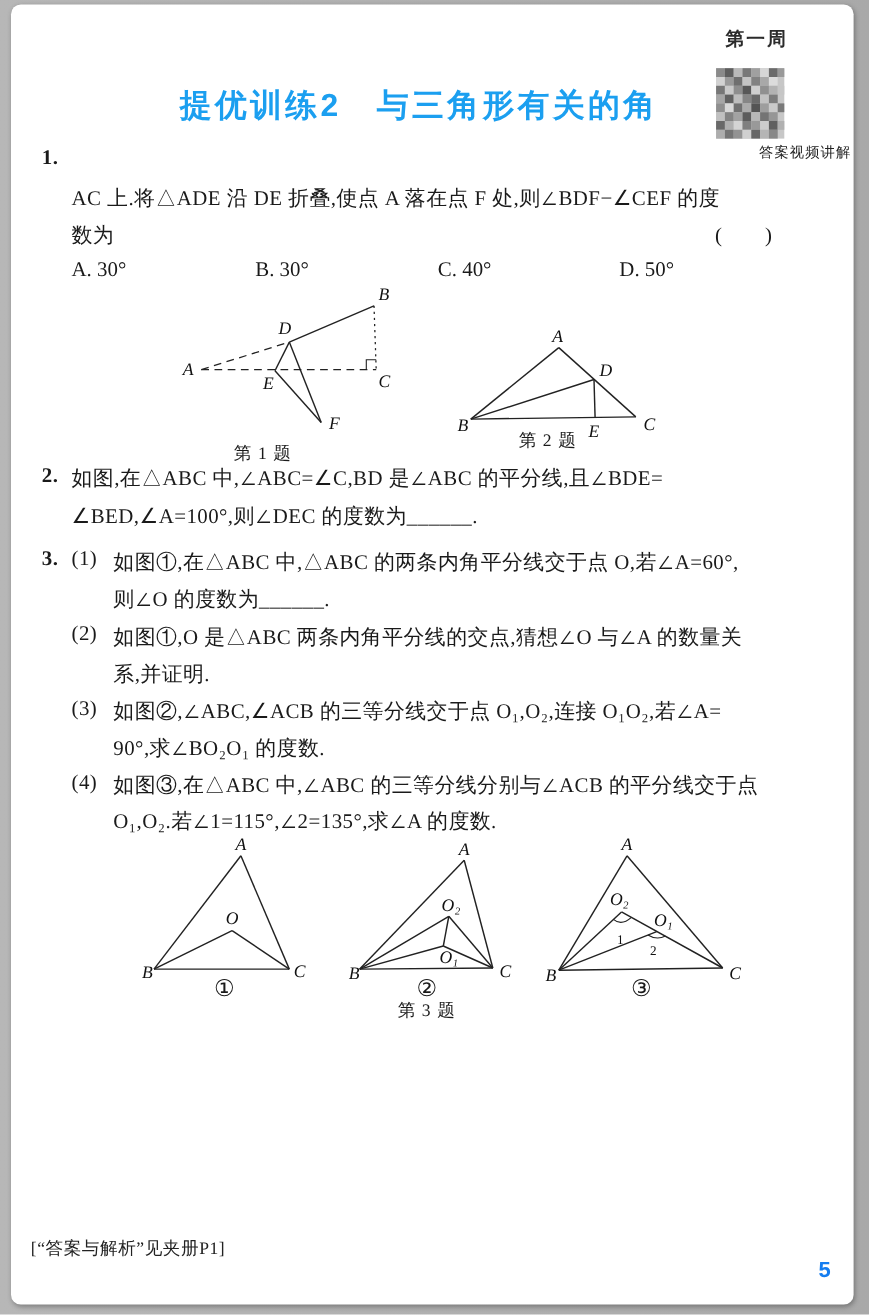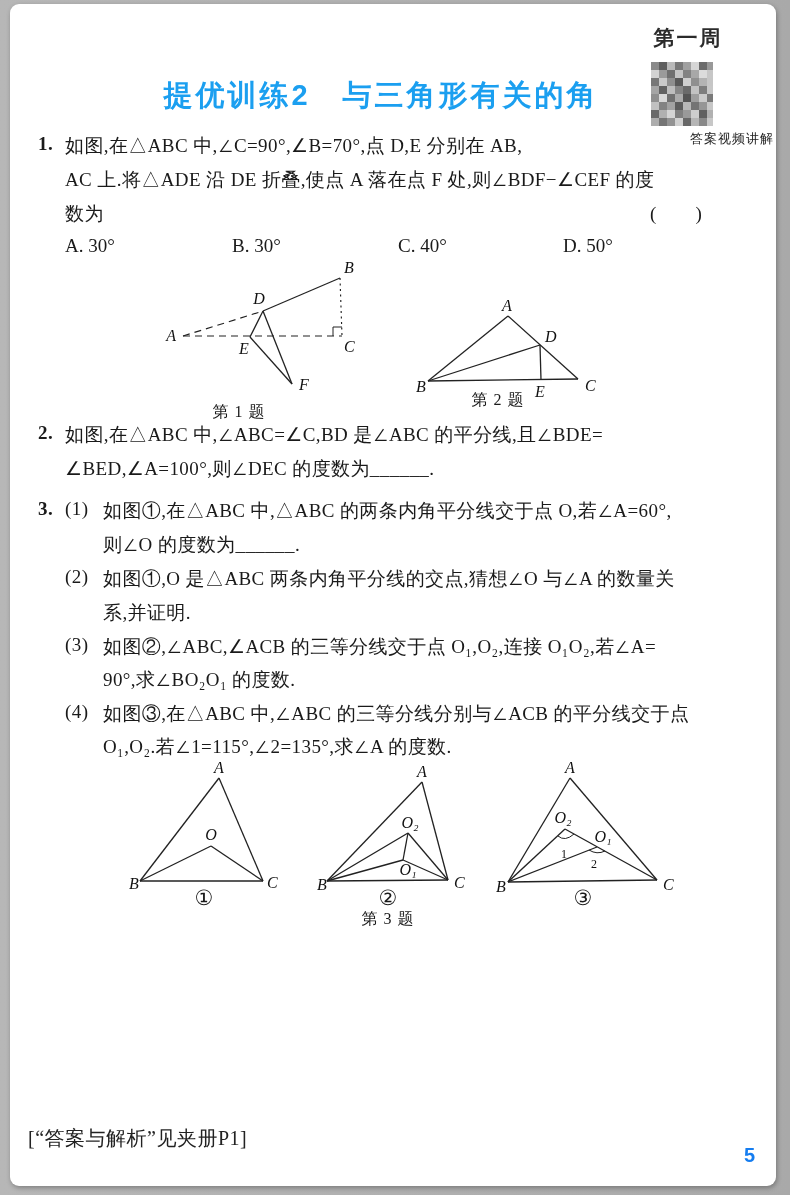--- a/index.html
+++ b/index.html
@@ -2,32 +2,32 @@
 <html><head>
 <meta charset="utf-8">
 <style>
   html,body{margin:0;padding:0;}
   body{width:790px;height:1195px;overflow:hidden;font-family:"Liberation Serif",serif;}
   .canvas{position:relative;width:790px;height:1195px;background:linear-gradient(90deg,#b7b7b7,#a9a9a9);}
   .page{position:absolute;left:10px;top:4px;width:766px;height:1182px;background:#ffffff;border-radius:9px;
         box-shadow:1px 2px 5px rgba(0,0,0,.3);}
   
   .abs{position:absolute;white-space:nowrap;}
-  .week{font-family:"Liberation Sans",sans-serif;font-weight:700;font-size:21px;color:#2b2b2b;
+  .week{font-family:"Liberation Sans",sans-serif;font-weight:700;font-size:17px;color:#2b2b2b;
         left:590px;top:20px;width:176px;text-align:center;letter-spacing:2px;}
   .qr{left:641px;top:58px;width:62px;height:64px;}
   .qr-caption{left:604px;top:126px;width:160px;text-align:right;font-size:13px;color:#222;letter-spacing:1px;}
   .title{left:0;top:72px;width:766px;text-align:center;font-family:"Liberation Sans",sans-serif;
          font-weight:700;font-size:29px;color:#1b9ff0;letter-spacing:3px;transform:translateX(-12px);}
   .line{font-size:19px;color:#1a1a1a;letter-spacing:.4px;}
   .num{font-weight:700;}
   .opt{font-size:19px;color:#1a1a1a;}
   .figcap{font-size:16px;color:#1a1a1a;text-align:center;letter-spacing:1px;}
   .circled{font-size:21px;color:#1a1a1a;text-align:center;}
-  .footer-left{left:18px;top:1121px;font-size:20px;color:#222;letter-spacing:.5px;}
+  .footer-left{left:18px;top:1121px;font-size:16px;color:#222;letter-spacing:.5px;}
   .page-num{left:734px;top:1140px;font-family:"Liberation Sans",sans-serif;font-weight:700;
             font-size:20px;color:#157df0;}
   svg{position:absolute;overflow:visible;}
   svg line, svg polyline, svg path{stroke:#222;stroke-width:1.3;fill:none;}
   .dash{stroke-dasharray:7 5;stroke-width:1.15;}
   .dot{stroke-dasharray:2 3.5;stroke-width:1.15;}
   .vlabel{font-family:"Liberation Serif",serif;font-style:italic;font-size:16px;fill:#111;stroke:none;}
   .alabel{font-family:"Liberation Serif",serif;font-size:12px;fill:#111;stroke:none;}
 </style>
 </head>
@@ -101,21 +101,20 @@
           <rect x="32" y="56" width="8" height="8" fill="#676767"></rect>
           <rect x="40" y="56" width="8" height="8" fill="#b5b5b5"></rect>
           <rect x="48" y="56" width="8" height="8" fill="#888888"></rect>
       </g>
     </svg>
     <div class="abs qr-caption">答案视频讲解</div>
 
     <div class="abs title">提优训练2　与三角形有关的角</div>
 
     <span class="abs line num" style="left:28px;top:129px;">1.</span>
-    <span class="abs line" style="left:55px;top:129px;">如图,在△ABC 中,∠C=90°,∠B=70°,点 D,E 分别在 AB,</span>
     <span class="abs line" style="left:55px;top:163px;">AC 上.将△ADE 沿 DE 折叠,使点 A 落在点 F 处,则∠BDF−∠CEF 的度</span>
     <span class="abs line" style="left:55px;top:197px;">数为</span>
     <span class="abs line" style="left:640px;top:197px;">(　　)</span>
     <span class="abs opt" style="left:55px;top:231px;">A. 30°</span>
     <span class="abs opt" style="left:222px;top:231px;">B. 30°</span>
     <span class="abs opt" style="left:388px;top:231px;">C. 40°</span>
     <span class="abs opt" style="left:553px;top:231px;">D. 50°</span>
 
     <svg style="left:150px;top:256px;" width="205" height="135" viewBox="0 0 205 135">
       <g>

